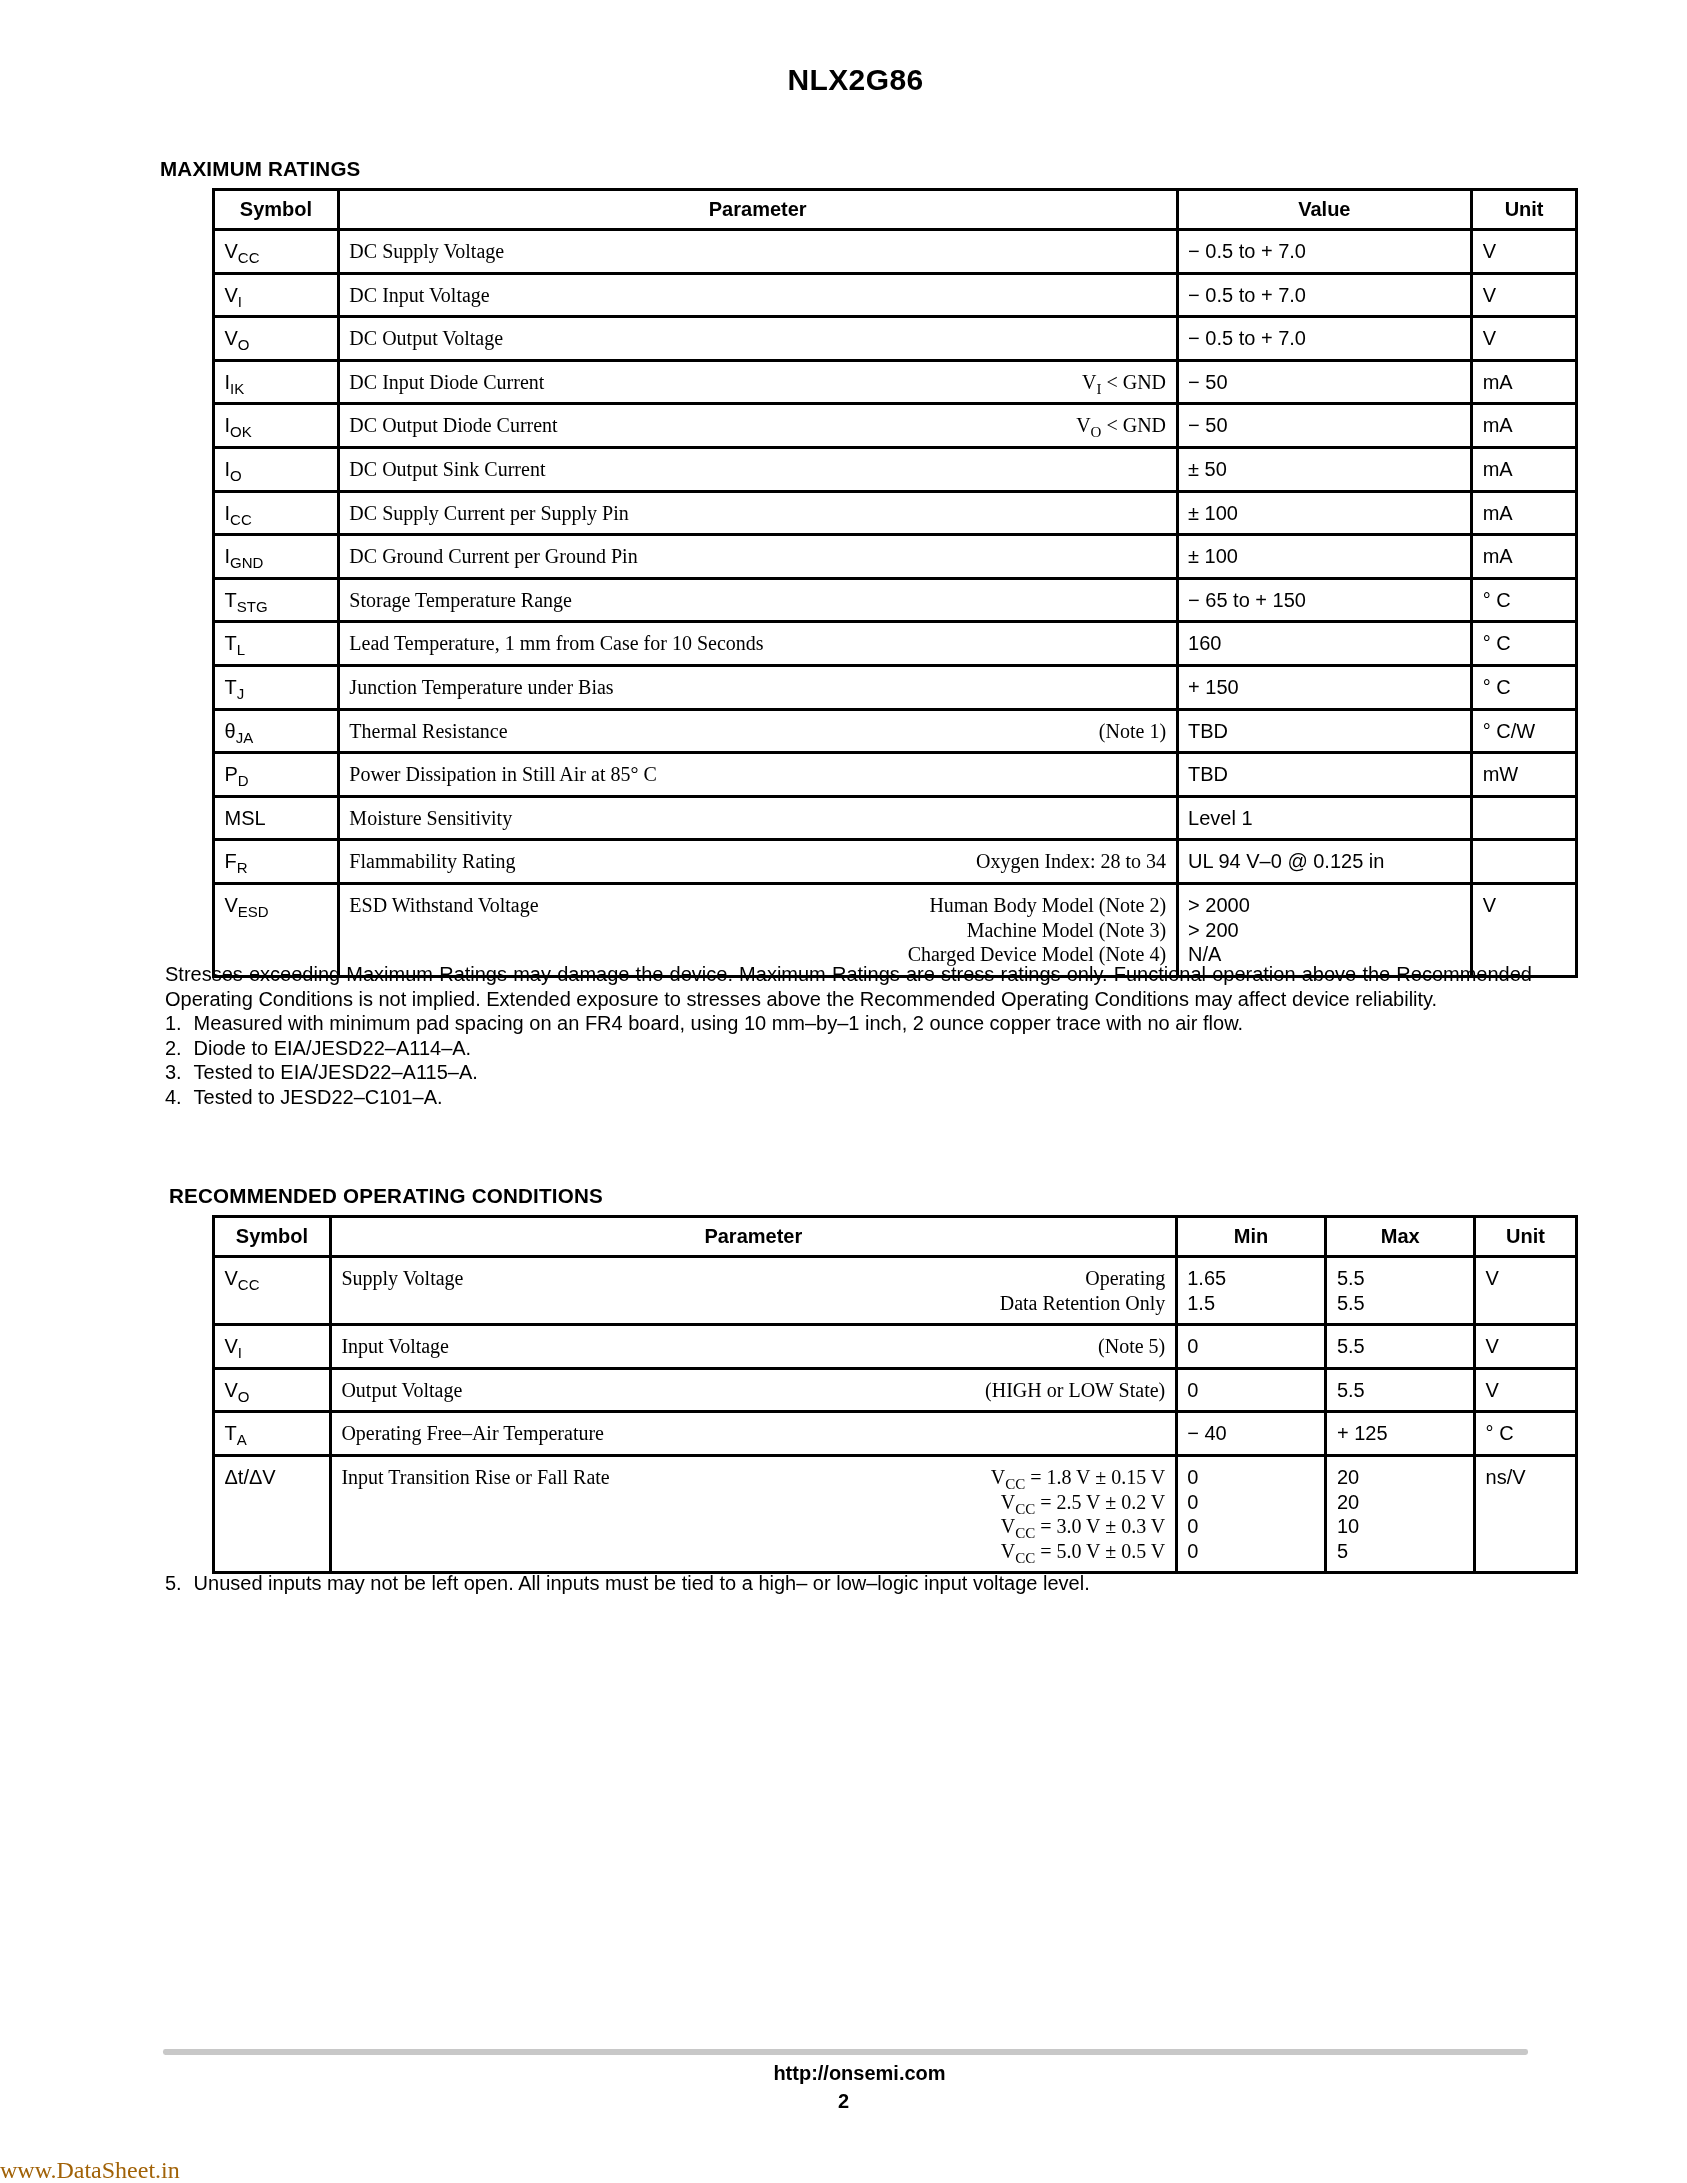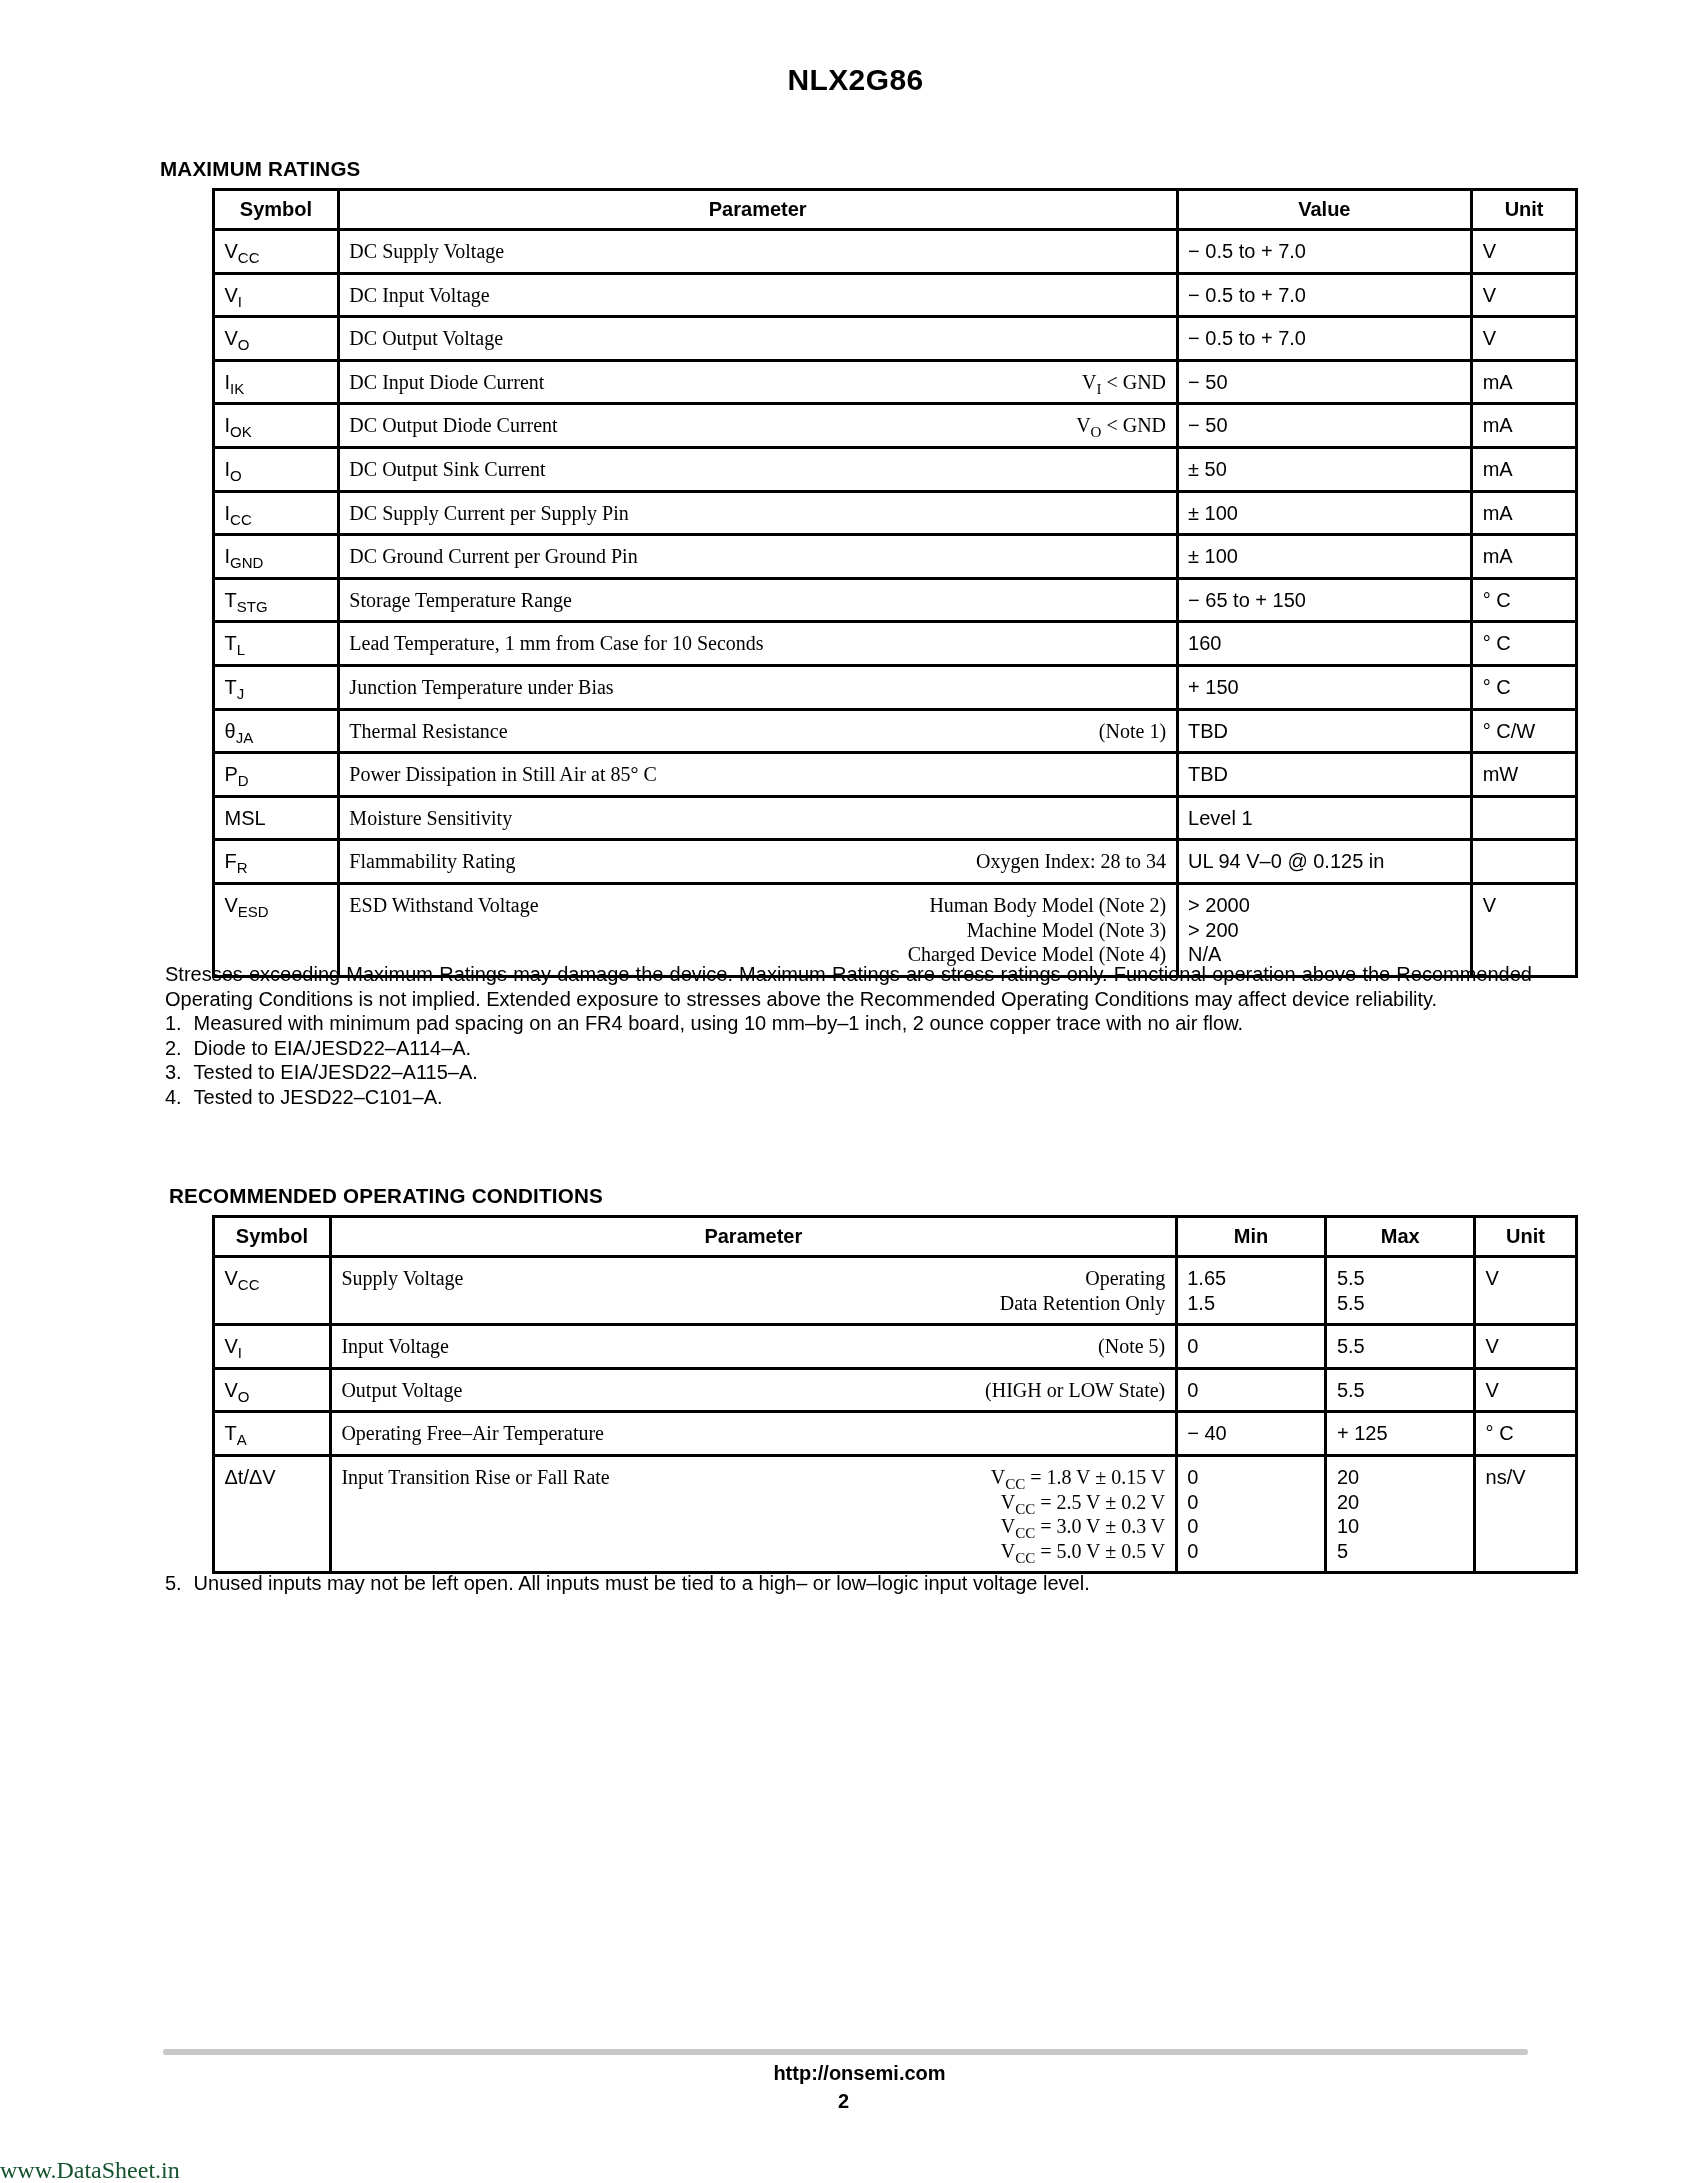--- a/index.html
+++ b/index.html
@@ -65,21 +65,21 @@
   .footer-url {
     position: absolute; left: 16px; width: 1687px; top: 2062px; text-align: center;
     font-weight: bold; font-size: 20px;
   }
   .footer-page {
     position: absolute; left: 0; width: 1687px; top: 2090px; text-align: center;
     font-weight: bold; font-size: 20px;
   }
   .watermark {
     position: absolute; left: 0; top: 2157px; font-family: "Liberation Serif", "DejaVu Serif", serif;
-    font-size: 24px; color: #14532d;
+    font-size: 24px; color: #a16207;
   }
 </style>
 </head>
 <body>
 
 <div class="page-title">NLX2G86</div>
 
 <div class="section-heading" id="mr-heading">MAXIMUM RATINGS</div>
 
 <table class="spec" id="mr-table">

